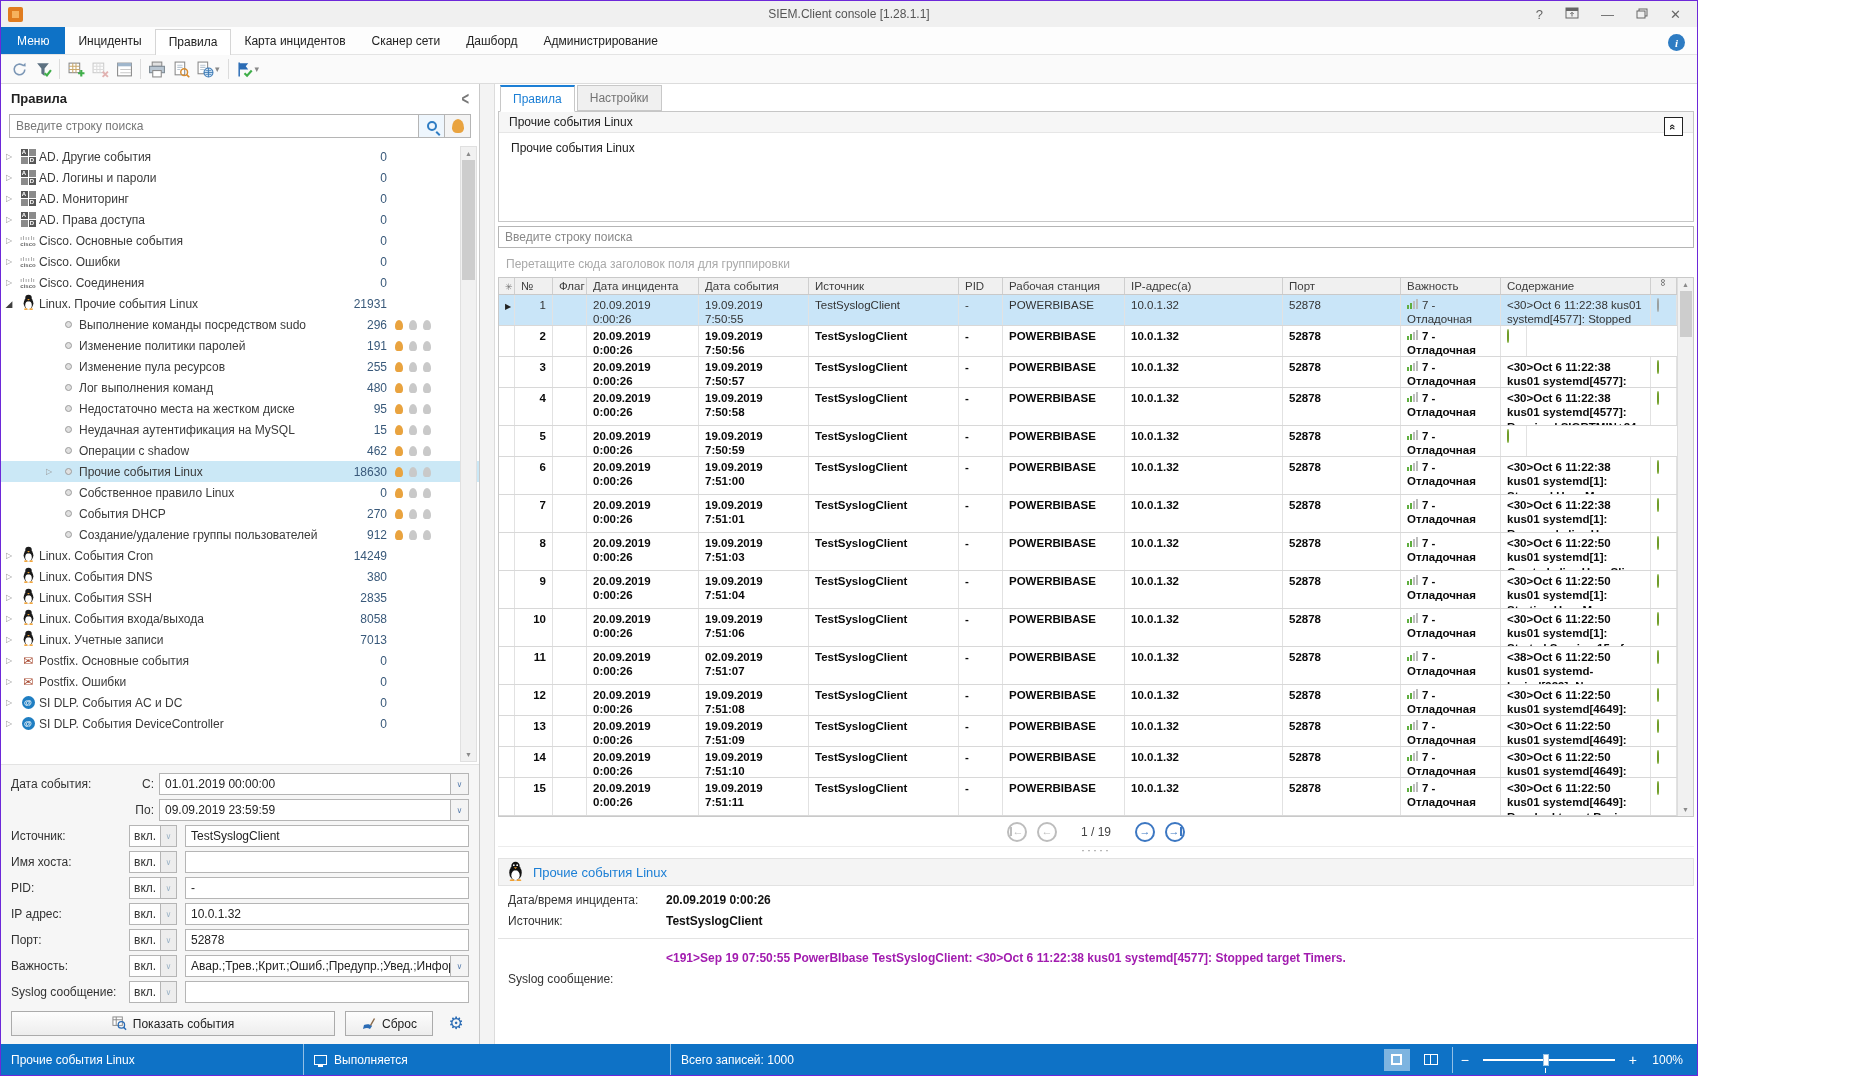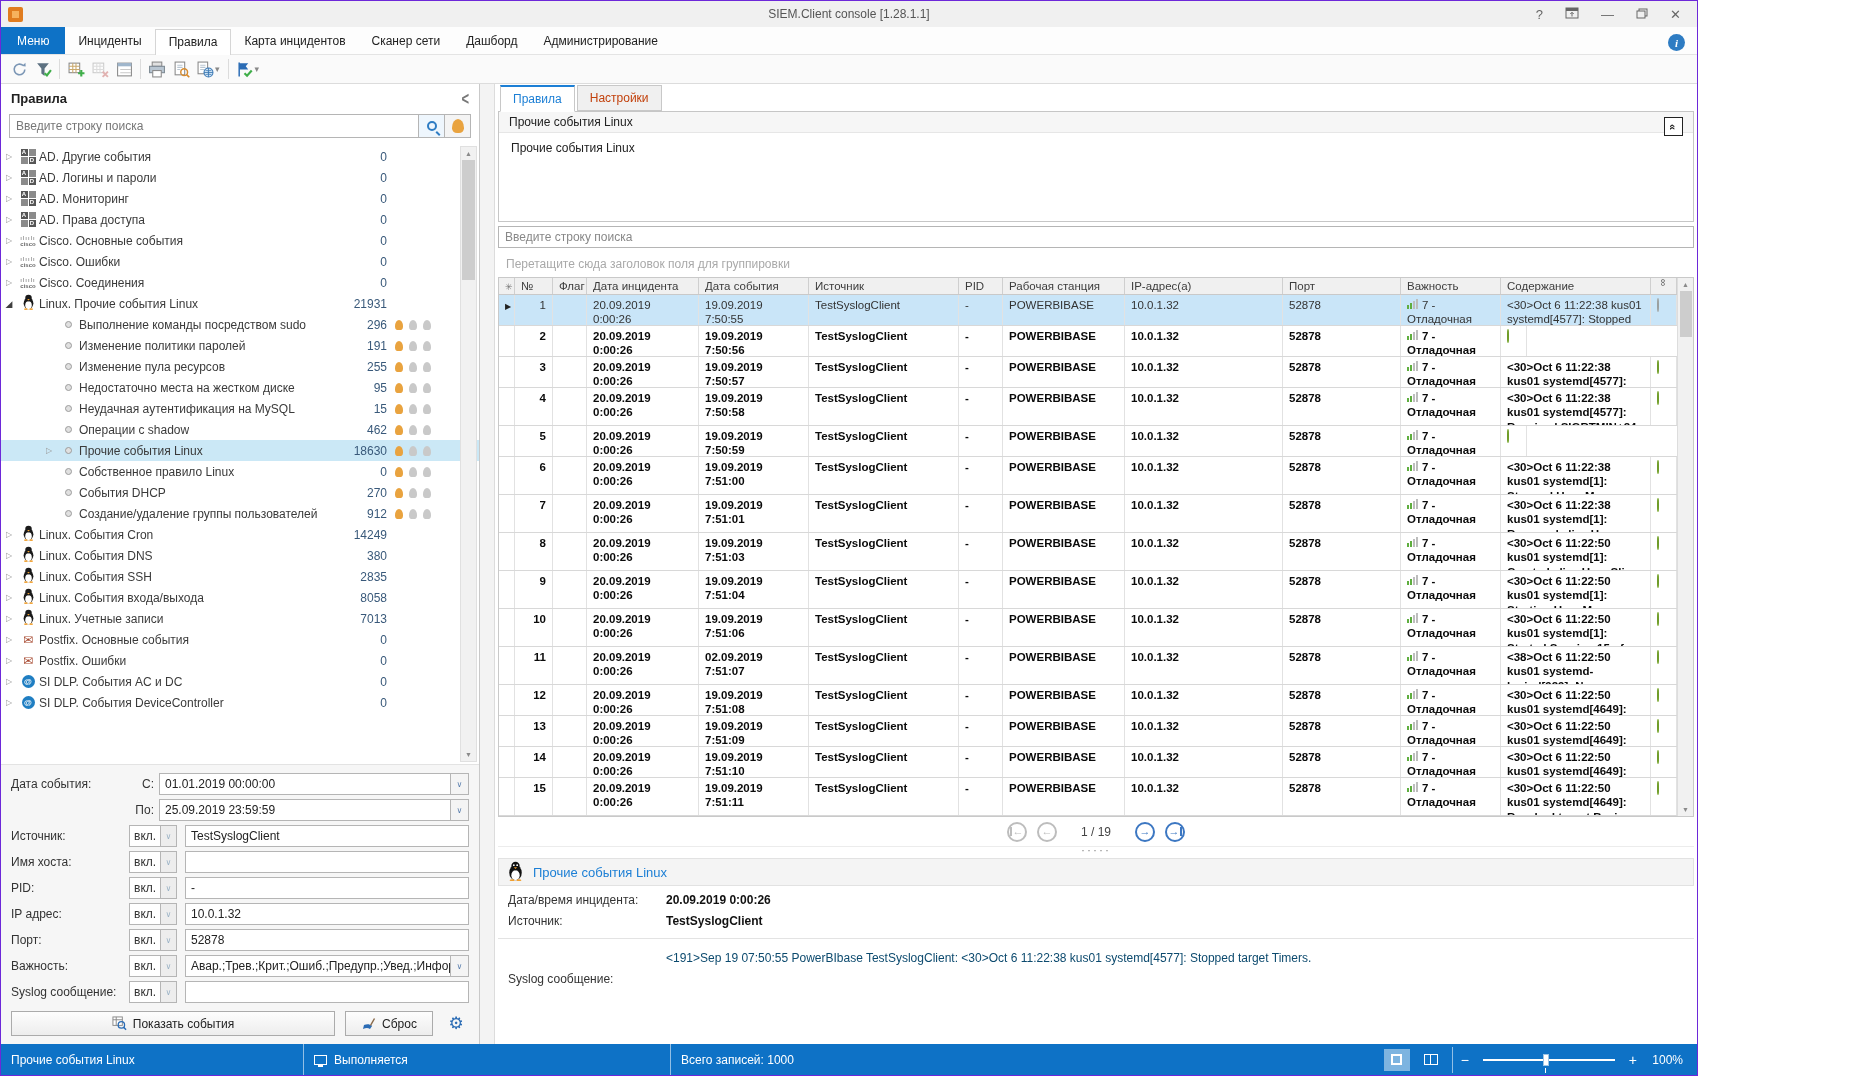--- a/index.html
+++ b/index.html
@@ -86,21 +86,21 @@
   .dd{width:18px;flex:0 0 18px;border:1px solid #b5b5b5;border-left:none;background:#f4f4f4;color:#5b7fae;font-size:8px;display:flex;align-items:center;justify-content:center;height:22px}
   .daterow .flab{display:flex;align-items:center}
   .btnrow{display:flex;align-items:center;margin-top:8px;gap:10px}
   .fbtn2{height:25px;border:1px solid #ababab;background:linear-gradient(#fdfdfd,#ededed);display:flex;align-items:center;justify-content:center;gap:6px;color:#222;font-size:12px}
   .show-btn{flex:1}
   .reset-btn{width:88px}
   .gearbtn{width:26px;height:25px;display:flex;align-items:center;justify-content:center;color:#2b6cb5;font-size:17px}
 
   
   .main-tabs{height:27px;display:flex;align-items:flex-end;padding-left:2px;flex:0 0 auto}
-  .dtab{padding:5px 12px 5px;border:1px solid #c8c8c8;background:#f0f0f0;color:#c2410c;margin-right:2px}
+  .dtab{padding:5px 12px 5px;border:1px solid #c8c8c8;background:#f0f0f0;color:#737373;margin-right:2px}
   .dtab.sel{background:#fff;color:#1c7fd5;border-top:2px solid #1c7fd5;border-bottom:1px solid #fff;margin-bottom:-1px;z-index:2;position:relative}
   .rulebox{border:1px solid #c6c6c6;flex:0 0 auto;position:relative}
   .rule-head{height:21px;background:#f6f6f6;border-bottom:1px solid #e6e6e6;display:flex;align-items:center;padding-left:10px;color:#222}
   .rule-body{height:88px;padding:8px 12px;color:#222;background:#fff}
   .collapse-btn{position:absolute;top:5px;right:10px;width:19px;height:19px;border:1px solid #222;background:#fff;display:flex;align-items:center;justify-content:center}
   .dblchev{transform:rotate(90deg);font-weight:bold;color:#222;font-size:11px}
   .main-search{height:22px;margin:4px 0;border:1px solid #b5b5b5;padding:0 6px;font-family:inherit;font-size:12px;flex:0 0 auto}
   .main-search::placeholder{color:#888}
   .groupbar{height:25px;padding:5px 8px;color:#a9a9a9;flex:0 0 auto}
 
@@ -135,21 +135,21 @@
   .pg .bar{width:2px;height:9px;background:currentColor;display:inline-block}
   .pg .ar{line-height:1}
   .pgtext{color:#444;margin:0 14px}
   .dots{height:11px;text-align:center;color:#888;font-size:12px;line-height:6px;letter-spacing:2px;flex:0 0 auto}
   .detail{height:186px;flex:0 0 auto;display:flex;flex-direction:column}
   .detail-head{height:28px;background:#f4f4f4;border:1px solid #e2e2e2;display:flex;align-items:center;gap:9px;padding-left:8px;color:#1c7fd5;font-size:13px;flex:0 0 auto}
   .drow{display:flex;padding:7px 10px 0;align-items:baseline}
   .dlab{width:158px;flex:0 0 158px;color:#333}
   .dval{font-weight:bold;color:#111}
   .dsep{border-top:1px solid #e3e3e3;margin:10px 0 0}
-  .dmsg{padding:12px 10px 0 168px;font-weight:normal;color:#0c4a6e}
+  .dmsg{padding:12px 10px 0 168px;font-weight:bold;color:#a21caf}
 
   
   .statusbar{height:31px;background:#0e72c6;color:#fff;display:flex;align-items:center;font-size:12px;flex:0 0 auto}
   .ssec{display:flex;align-items:center;height:100%;padding:0 10px}
   .ssep{width:1px;height:100%;background:rgba(255,255,255,.55)}
   .s1{width:302px}
   .s2{width:366px;gap:7px}
   .s3{flex:1}
   .ic-monitor{width:13px;height:10px;border:1px solid #fff;position:relative;display:inline-block}
   .ic-monitor::after{content:"";position:absolute;left:3px;bottom:-3px;width:5px;height:2px;background:#fff}
@@ -433,20 +433,34 @@
               <span class="flame"></span>
               <span class="flame"></span>
             </span>
           </div>
           <div class="trow">
             <span class="tind"></span>
             <span class="texp"></span>
             <span class="ticon">
               <span class="i-dot"></span>
             </span>
+            <span class="tlabel">Лог выполнения команд</span>
+            <span class="tcount">480</span>
+            <span class="tflames">
+              <span class="flame on"></span>
+              <span class="flame"></span>
+              <span class="flame"></span>
+            </span>
+          </div>
+          <div class="trow">
+            <span class="tind"></span>
+            <span class="texp"></span>
+            <span class="ticon">
+              <span class="i-dot"></span>
+            </span>
             <span class="tlabel">Недостаточно места на жестком диске</span>
             <span class="tcount">95</span>
             <span class="tflames">
               <span class="flame on"></span>
               <span class="flame"></span>
               <span class="flame"></span>
             </span>
           </div>
           <div class="trow">
             <span class="tind"></span>
@@ -649,21 +663,21 @@
       <div class="filters" id="filters">
           <div class="frow daterow">
             <span class="flab">Дата события:</span>
             <span class="fsub">C:</span>
             <span class="finput">01.01.2019 00:00:00</span>
             <span class="dd">∨</span>
           </div>
           <div class="frow">
             <span class="flab"></span>
             <span class="fsub">По:</span>
-            <span class="finput">25.09.2019 23:59:59</span>
+            <span class="finput">09.09.2019 23:59:59</span>
             <span class="dd">∨</span>
           </div>
           <div class="frow">
             <span class="flab">Источник:</span>
             <span class="toggle">
               <span class="tg-txt">вкл.</span>
               <span class="tg-ar">∨</span>
             </span>
             <span class="finput">TestSyslogClient</span>
           </div>

